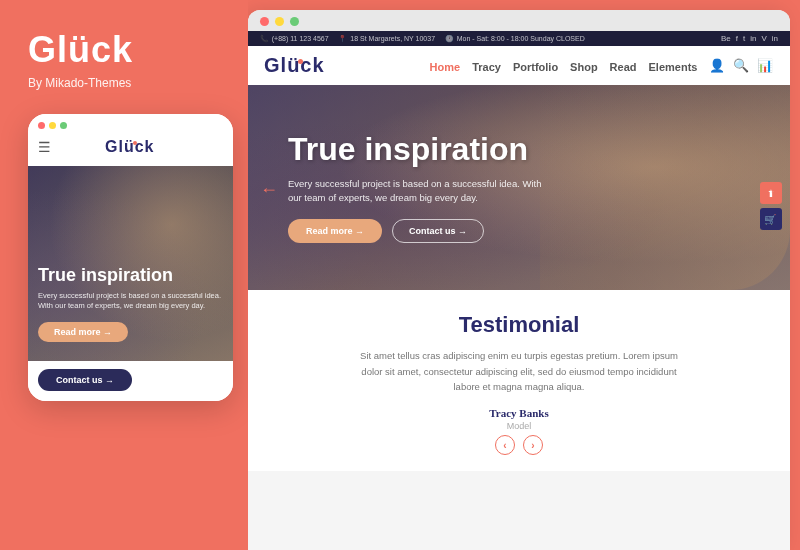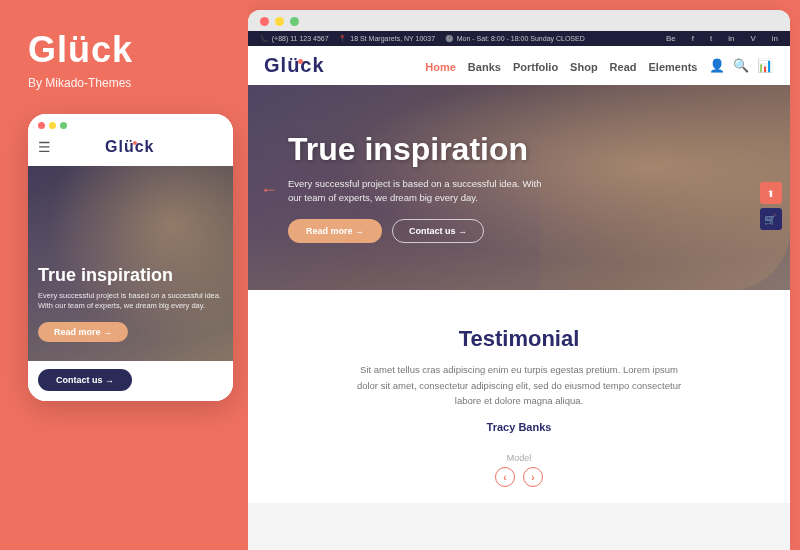--- a/index.html
+++ b/index.html
@@ -220,21 +220,21 @@
       align-items: center;
       gap: 3px;
     }
     .topbar-icon {
       font-size: 7px;
       opacity: 0.7;
     }
     .topbar-spacer { flex: 1; }
     .topbar-social {
       display: flex;
-      gap: 16px;
+      gap: 5px;
       align-items: center;
     }
     .topbar-social-icon {
       font-size: 8px;
       color: rgba(255,255,255,0.7);
     }
 
     
     .site-navbar {
       background: #fff;
@@ -370,42 +370,43 @@
       font-weight: 600;
       cursor: pointer;
       display: inline-flex;
       align-items: center;
       gap: 5px;
     }
 
     
     .site-testimonial {
       background: #fff;
-      padding: 36px 20px 16px 20px;
+      padding: 22px 20px 16px 20px;
       text-align: center;
       flex: 1;
     }
     .testimonial-title {
       font-size: 22px;
       font-weight: 900;
       color: #2b2b6b;
       margin-bottom: 10px;
     }
     .testimonial-text {
       font-size: 9.5px;
       color: #777;
       line-height: 1.65;
       max-width: 340px;
       margin: 0 auto 12px auto;
     }
     .testimonial-author {
       font-size: 11px;
       font-weight: 700;
       color: #2b2b6b;
-      margin-bottom: 20px;
+      margin-bottom: 2px;
+      font-family: Liberation Serif, serif;
     }
     .testimonial-role {
       font-size: 9px;
       color: #aaa;
       margin-bottom: 0;
     }
     .testimonial-nav {
       display: flex;
       justify-content: center;
       gap: 8px;
@@ -524,21 +525,21 @@
         <span class="topbar-social-icon">in</span>
       </div>
     </div>
 
     <div class="site-navbar">
       <div class="site-logo">
         Gl<span style="position:relative; display:inline-block;">ü<span class="site-logo-dot" style="position:absolute; top:1px; right:-3px;"></span></span>ck
       </div>
       <ul class="site-nav-links">
         <li><a class="site-nav-link active">Home</a></li>
-        <li><a class="site-nav-link">Banks</a></li>
+        <li><a class="site-nav-link">Tracy</a></li>
         <li><a class="site-nav-link">Portfolio</a></li>
         <li><a class="site-nav-link">Shop</a></li>
         <li><a class="site-nav-link">Read</a></li>
         <li><a class="site-nav-link">Elements</a></li>
       </ul>
       <div class="site-nav-icons">
         <span class="site-nav-icon">👤</span>
         <span class="site-nav-icon">🔍</span>
         <span class="site-nav-icon">📊</span>
       </div>
@@ -560,21 +561,21 @@
       <span class="hero-nav-right">→</span>
 
       <div class="floating-icons">
         <div class="floating-icon">⬆</div>
         <div class="floating-icon cart">🛒</div>
       </div>
     </div>
 
     <div class="site-testimonial">
       <div class="testimonial-title">Testimonial</div>
-      <div class="testimonial-text">Sit amet tellus cras adipiscing enim eu turpis egestas pretium. Lorem ipsum dolor sit amet, consectetur adipiscing elit, sed do eiusmod tempo consectetur labore et dolore magna aliqua.</div>
+      <div class="testimonial-text">Sit amet tellus cras adipiscing enim eu turpis egestas pretium. Lorem ipsum dolor sit amet, consectetur adipiscing elit, sed do eiusmod tempo incididunt labore et magna magna aliqua.</div>
       <div class="testimonial-author">Tracy Banks</div>
       <div class="testimonial-role">Model</div>
       <div class="testimonial-nav">
         <button class="testimonial-nav-btn">‹</button>
         <button class="testimonial-nav-btn">›</button>
       </div>
     </div>
   </div>
 </div>
 

